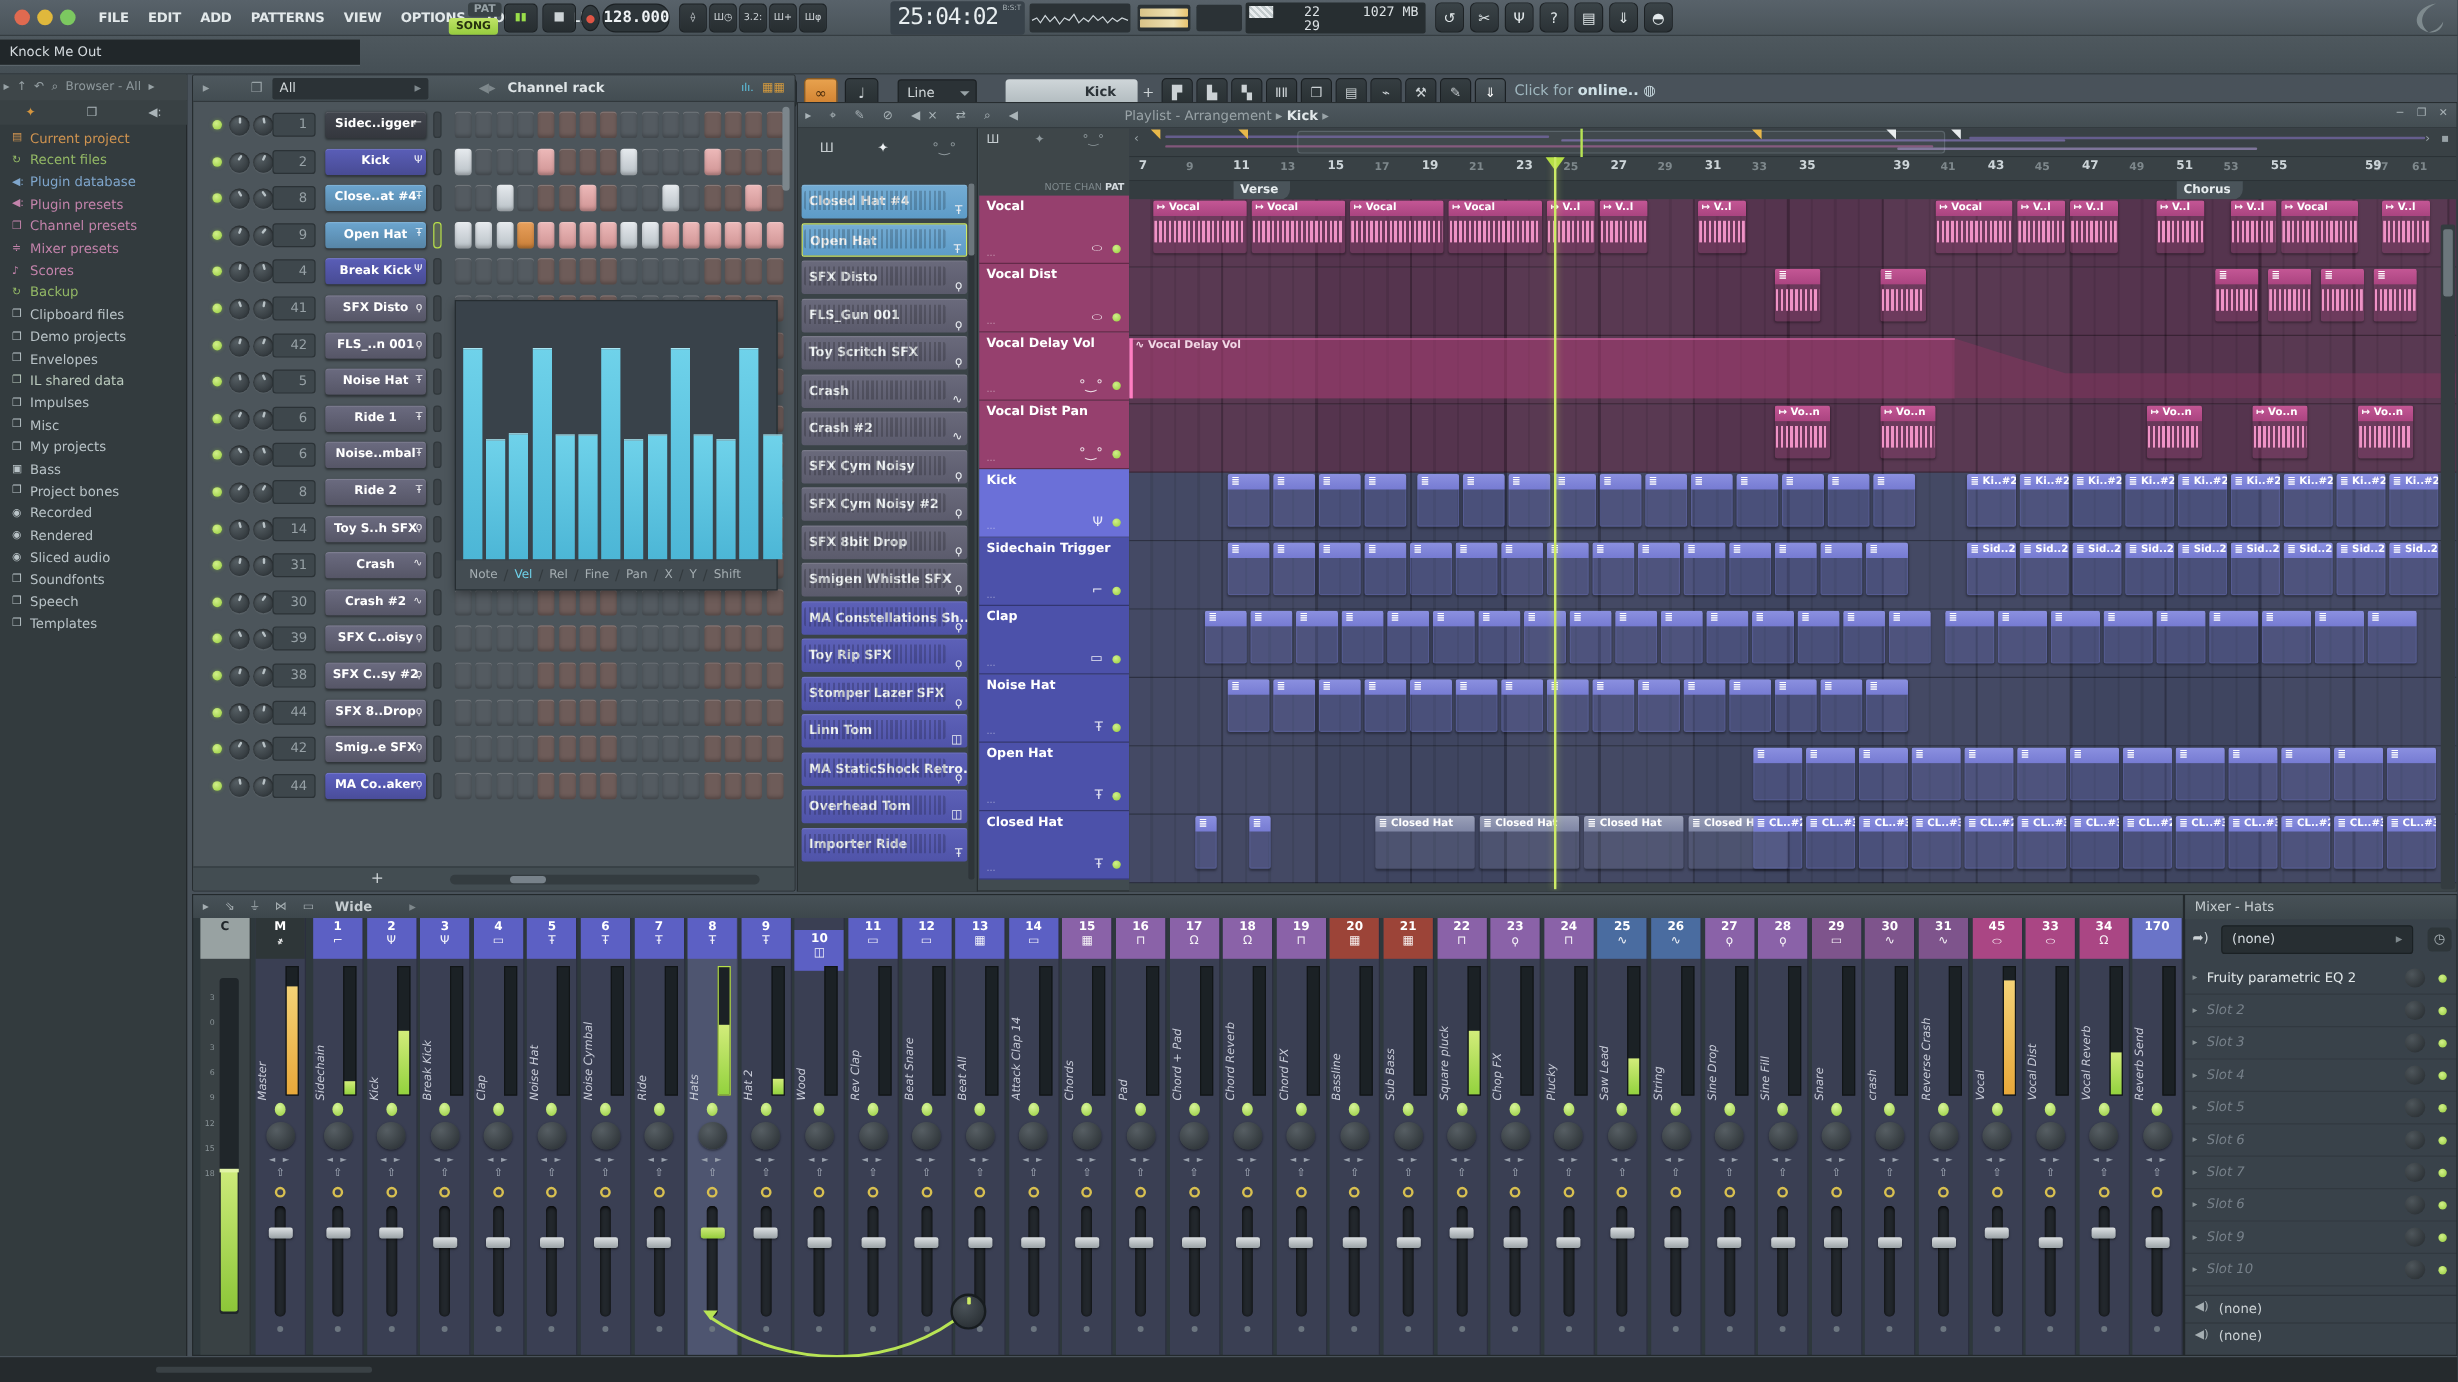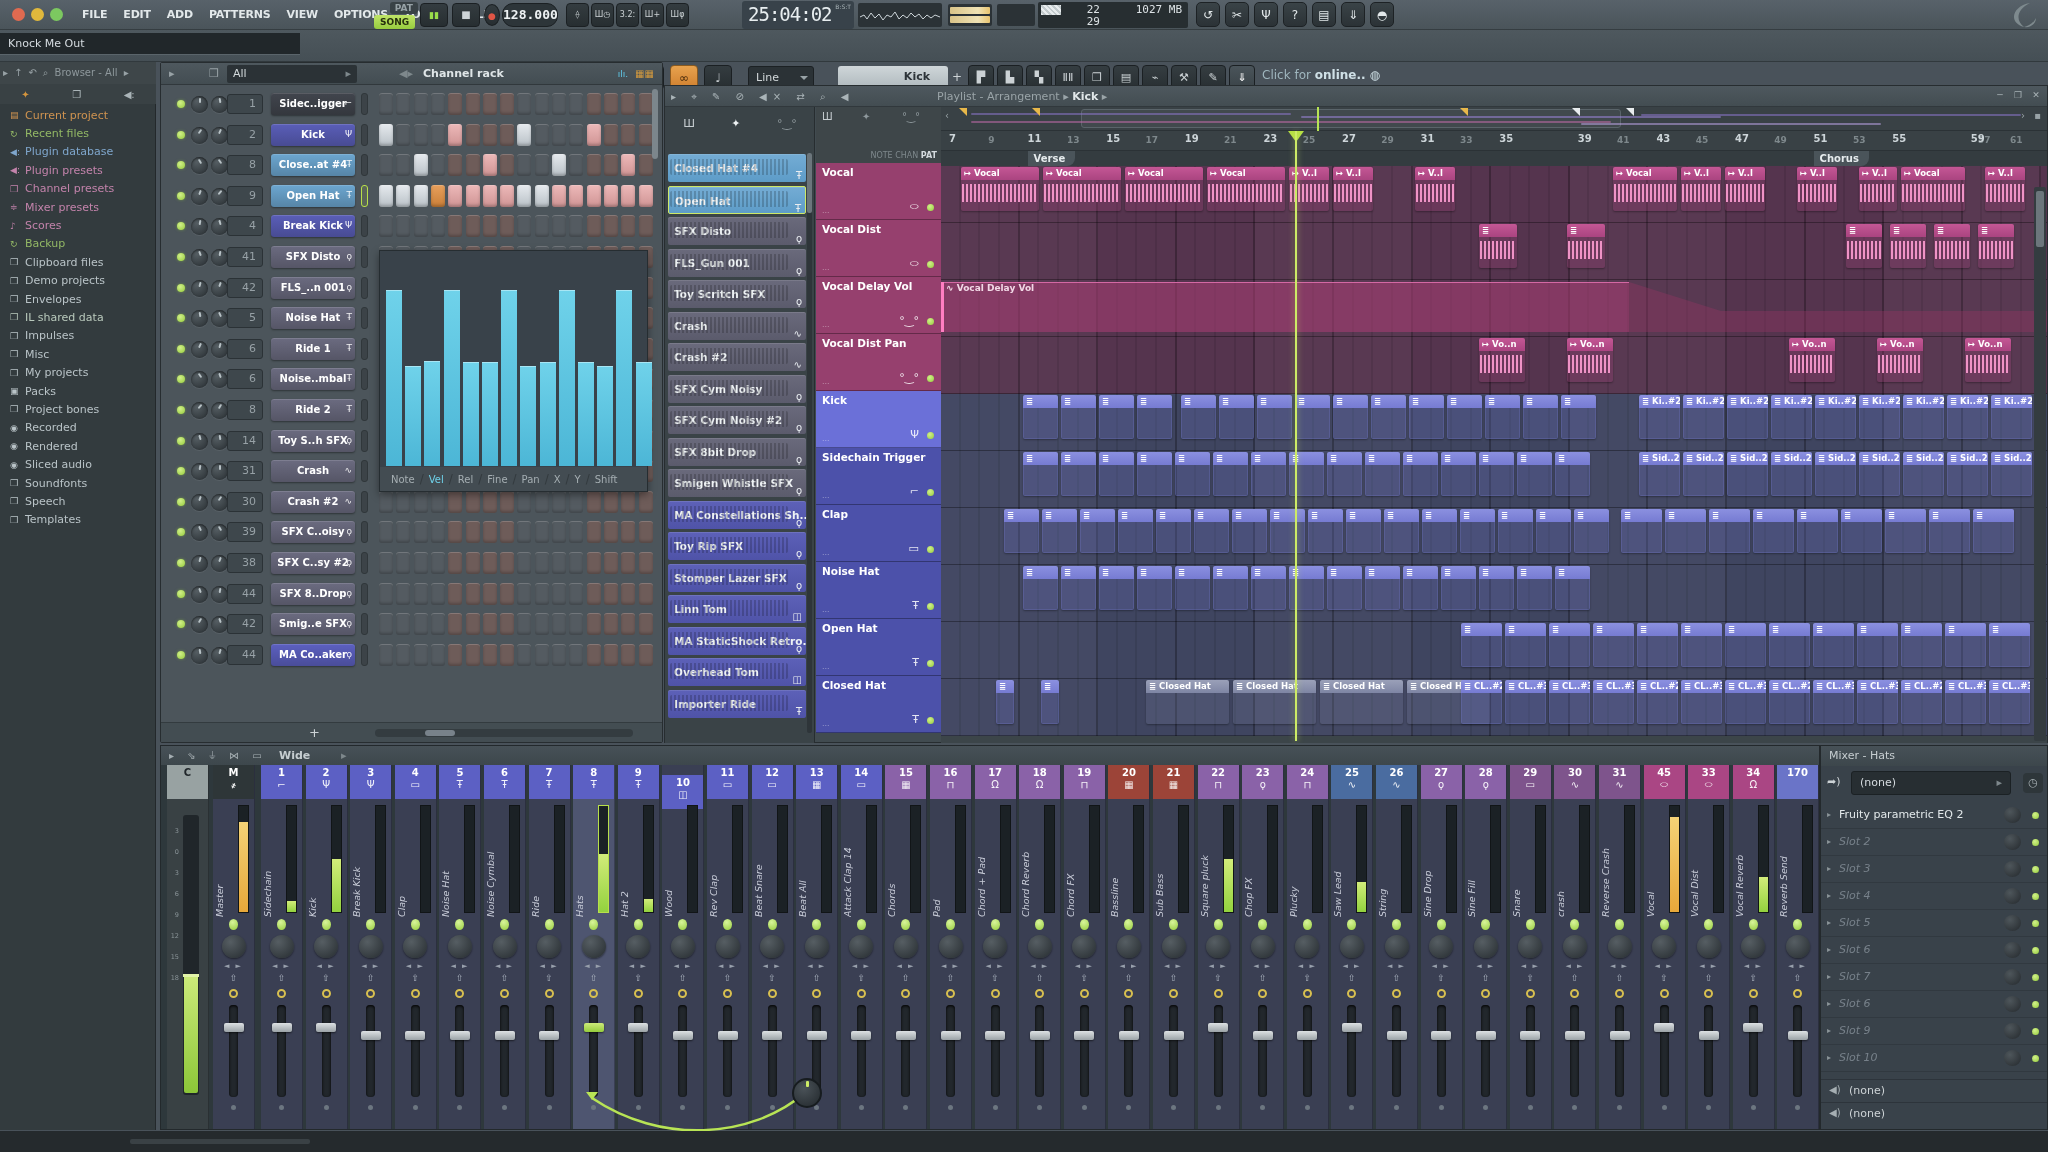--- a/index.html
+++ b/index.html
@@ -368,21 +368,21 @@
         <div class="bitem">
           <span class="ic" style="color: rgb(185, 195, 199);">❒</span>
           <span style="color: rgb(185, 195, 199);">Misc</span>
         </div>
         <div class="bitem">
           <span class="ic" style="color: rgb(185, 195, 199);">❒</span>
           <span style="color: rgb(185, 195, 199);">My projects</span>
         </div>
         <div class="bitem">
           <span class="ic" style="color: rgb(185, 195, 199);">▣</span>
-          <span style="color: rgb(185, 195, 199);">Packs</span>
+          <span style="color: rgb(185, 195, 199);">Bass</span>
         </div>
         <div class="bitem">
           <span class="ic" style="color: rgb(185, 195, 199);">❒</span>
           <span style="color: rgb(185, 195, 199);">Project bones</span>
         </div>
         <div class="bitem">
           <span class="ic" style="color: rgb(185, 195, 199);">◉</span>
           <span style="color: rgb(185, 195, 199);">Recorded</span>
         </div>
         <div class="bitem">

